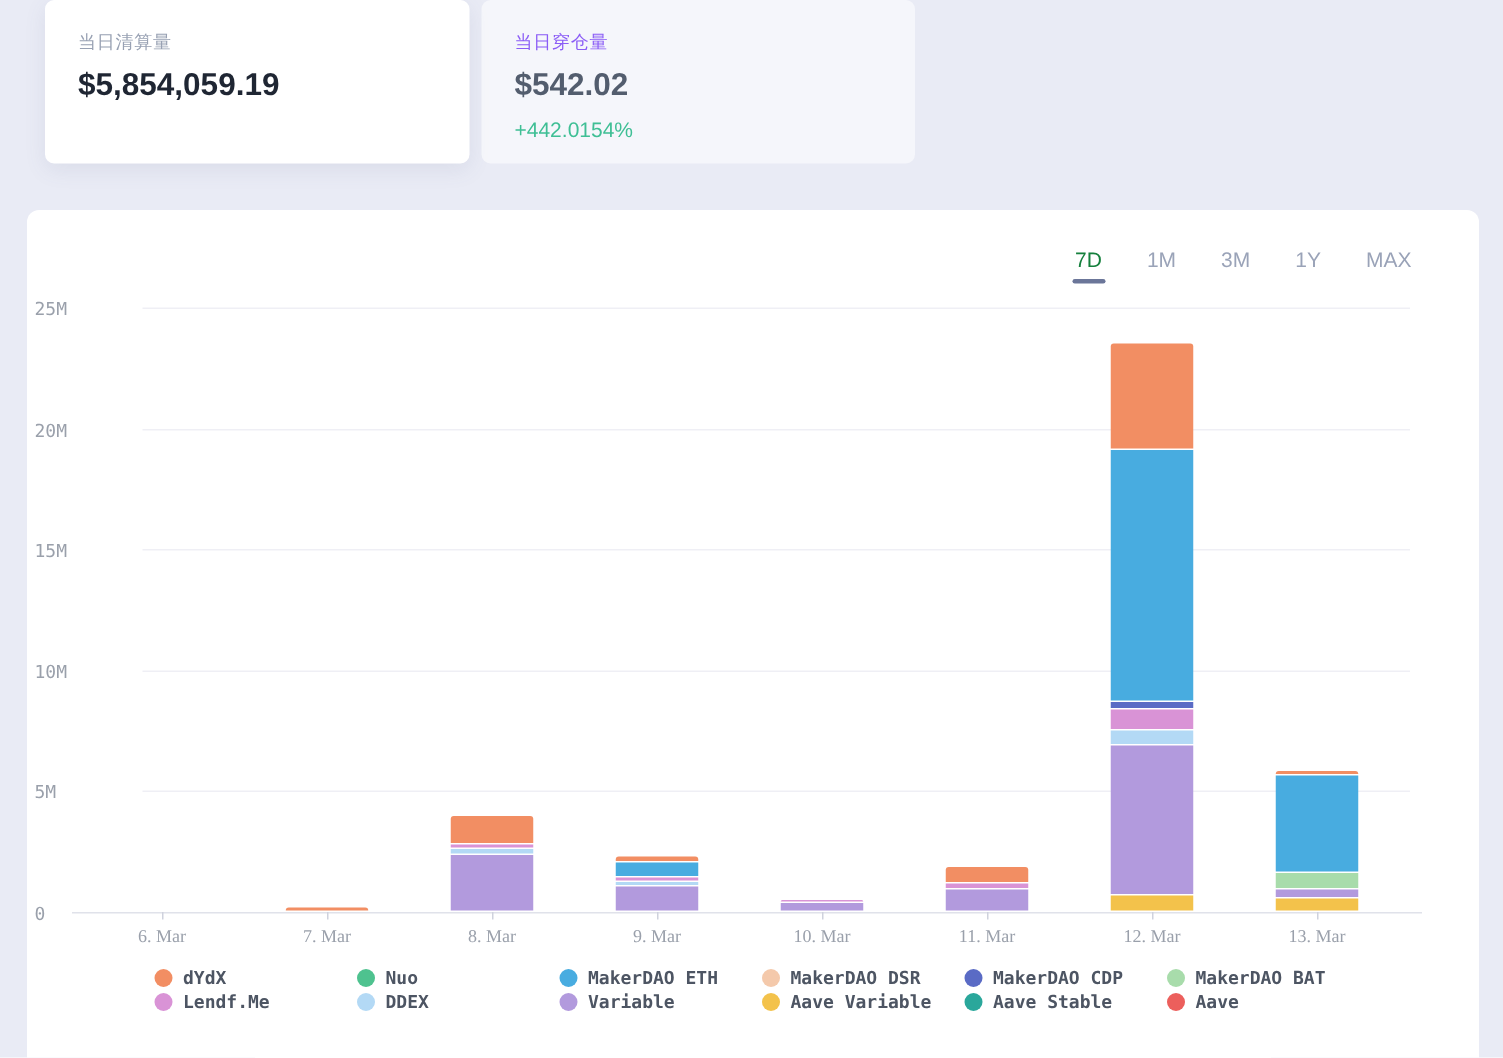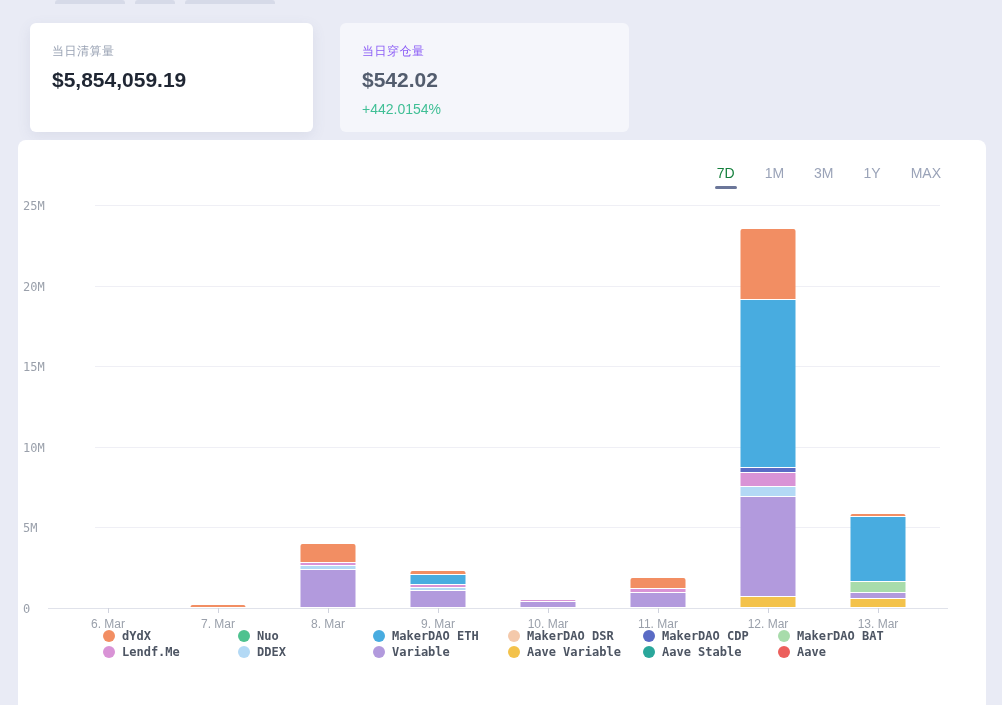--- a/index.html
+++ b/index.html
@@ -8,21 +8,21 @@
     width:1002px; height:705px; overflow:hidden;
     background:#e9ebf5;
     font-family:"Liberation Sans", sans-serif;
     position:relative;
   }
   
   .clipped-header { position:absolute; top:0; left:55px; width:260px; height:4px; display:flex; gap:10px; overflow:hidden; }
   .clipped-header i { display:block; height:6px; border-radius:3px; background:#c7ccdd; opacity:.55; }
 
   
-  .stat-row { position:absolute; top:23px; left:30px; display:flex; gap:27px; }
+  .stat-row { position:absolute; top:0; left:30px; display:flex; gap:8px; }
   .stat-card { width:283px; height:109px; border-radius:6px; padding:20px 22px; }
   .stat-card.primary { background:#ffffff; box-shadow:0 4px 14px rgba(90,100,140,.10); }
   .stat-card.secondary { width:289px; background:rgba(255,255,255,.55); }
   .stat-title { font-size:12px; color:#98a1b3; letter-spacing:.5px; }
   .stat-card.secondary .stat-title { color:#8b5cf6; }
   .stat-value { margin-top:8px; font-size:21px; font-weight:bold; color:#1f2633; }
   .stat-card.secondary .stat-value { color:#535d6e; }
   .stat-change { margin-top:9px; font-size:14px; }
 
   
@@ -39,23 +39,23 @@
   .gridline { position:absolute; left:77px; width:845px; height:1px; background:#efeff5; }
   .gridline.zero { background:#e0e2ea; left:30px; width:900px; }
   .ytick { position:absolute; left:5px; width:65px; text-align:left;
     font-family:"DejaVu Sans Mono", monospace; font-size:12px; color:#9aa0ab; transform:translateY(-6px); }
   .bar { position:absolute; bottom:1px; width:55px; transform:translateX(-50%);
     display:flex; flex-direction:column-reverse; gap:1px; }
   .bar .seg { width:100%; }
   .bar .seg:last-child { border-radius:2px 2px 0 0; }
   .xtick-mark { position:absolute; top:403px; width:1px; height:5px; background:#cfd2dd; }
   .xtick-label { position:absolute; top:412px; transform:translateX(-50%);
-    font-family:Liberation Sans, sans-serif; font-size:12px; color:#9aa0ab; white-space:nowrap; }
-
-  .legend { position:absolute; top:489px; left:85px; display:grid;
+    font-family:Liberation Serif, serif; font-size:12px; color:#9aa0ab; white-space:nowrap; }
+
+  .legend { position:absolute; top:505px; left:85px; display:grid;
     grid-template-columns:repeat(6, 135px); row-gap:2px; }
   .legend-item { display:flex; align-items:center; gap:7px; cursor:pointer; height:14px; }
   .legend-dot { width:12px; height:12px; border-radius:50%; flex:0 0 12px; }
   .legend-label { font-family:"DejaVu Sans Mono", monospace; font-weight:bold;
     font-size:12px; color:#4d5563; white-space:nowrap; }
 </style>
 </head>
 <body>
 
 <div class="clipped-header">

